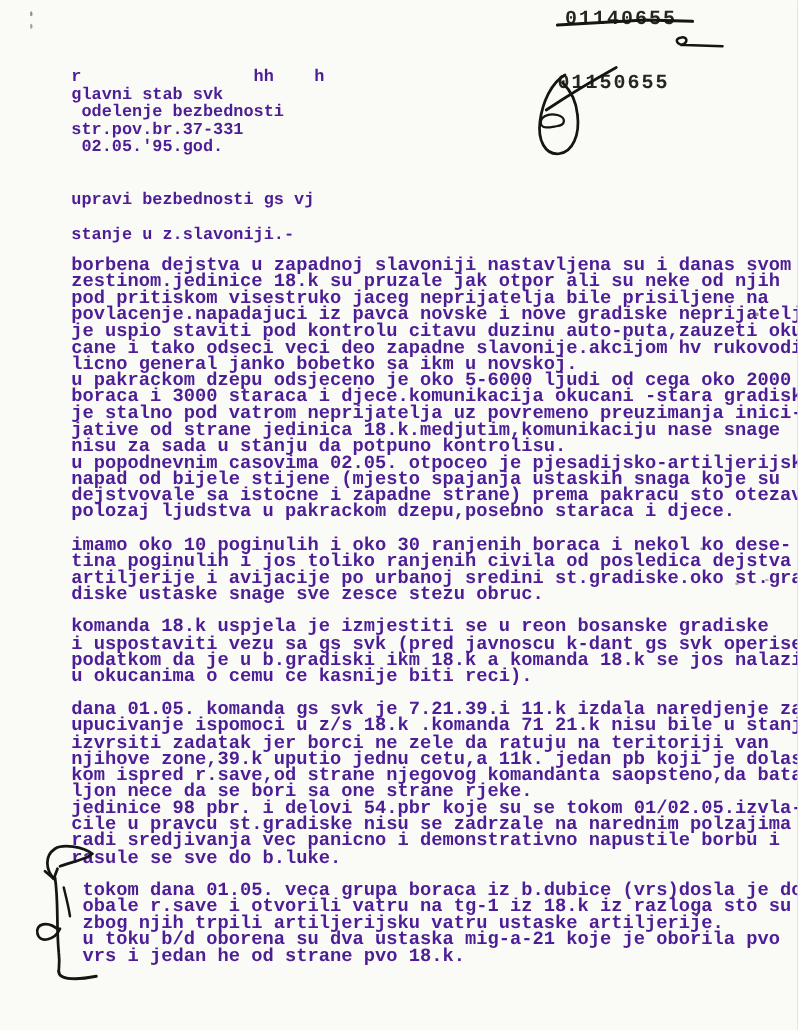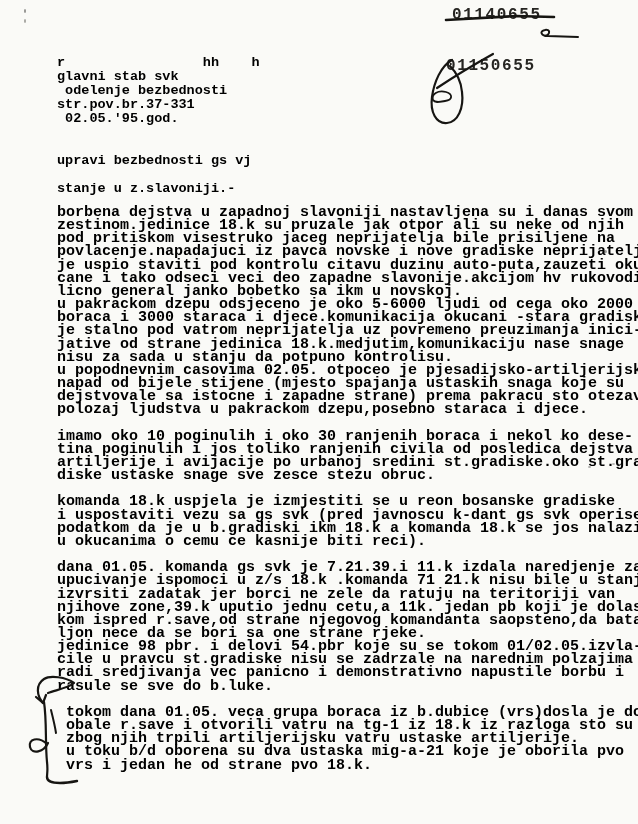--- a/index.html
+++ b/index.html
@@ -8,21 +8,21 @@
     width:638px;height:824px;
     background:#fafaf7;
     overflow:hidden;
     box-shadow:0 0 4px rgba(0,0,0,.25);
     font-family:"Liberation Mono","DejaVu Sans Mono",monospace;
   }
   pre{
     margin:0;
     font-family:"Liberation Mono","DejaVu Sans Mono",monospace;
     font-weight:700;
-    color:#000000;
+    color:#4c1d95;
     position:absolute;
     white-space:pre;
     letter-spacing:0;
   }
   .header-block{
     left:57px;top:56px;
     font-size:13.5px;
     line-height:14px;
   }
   .body-block{

